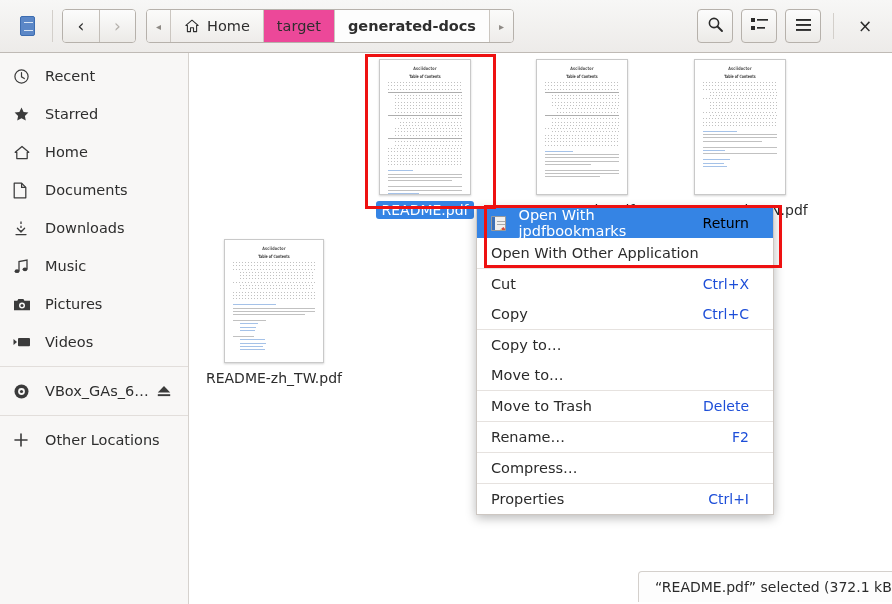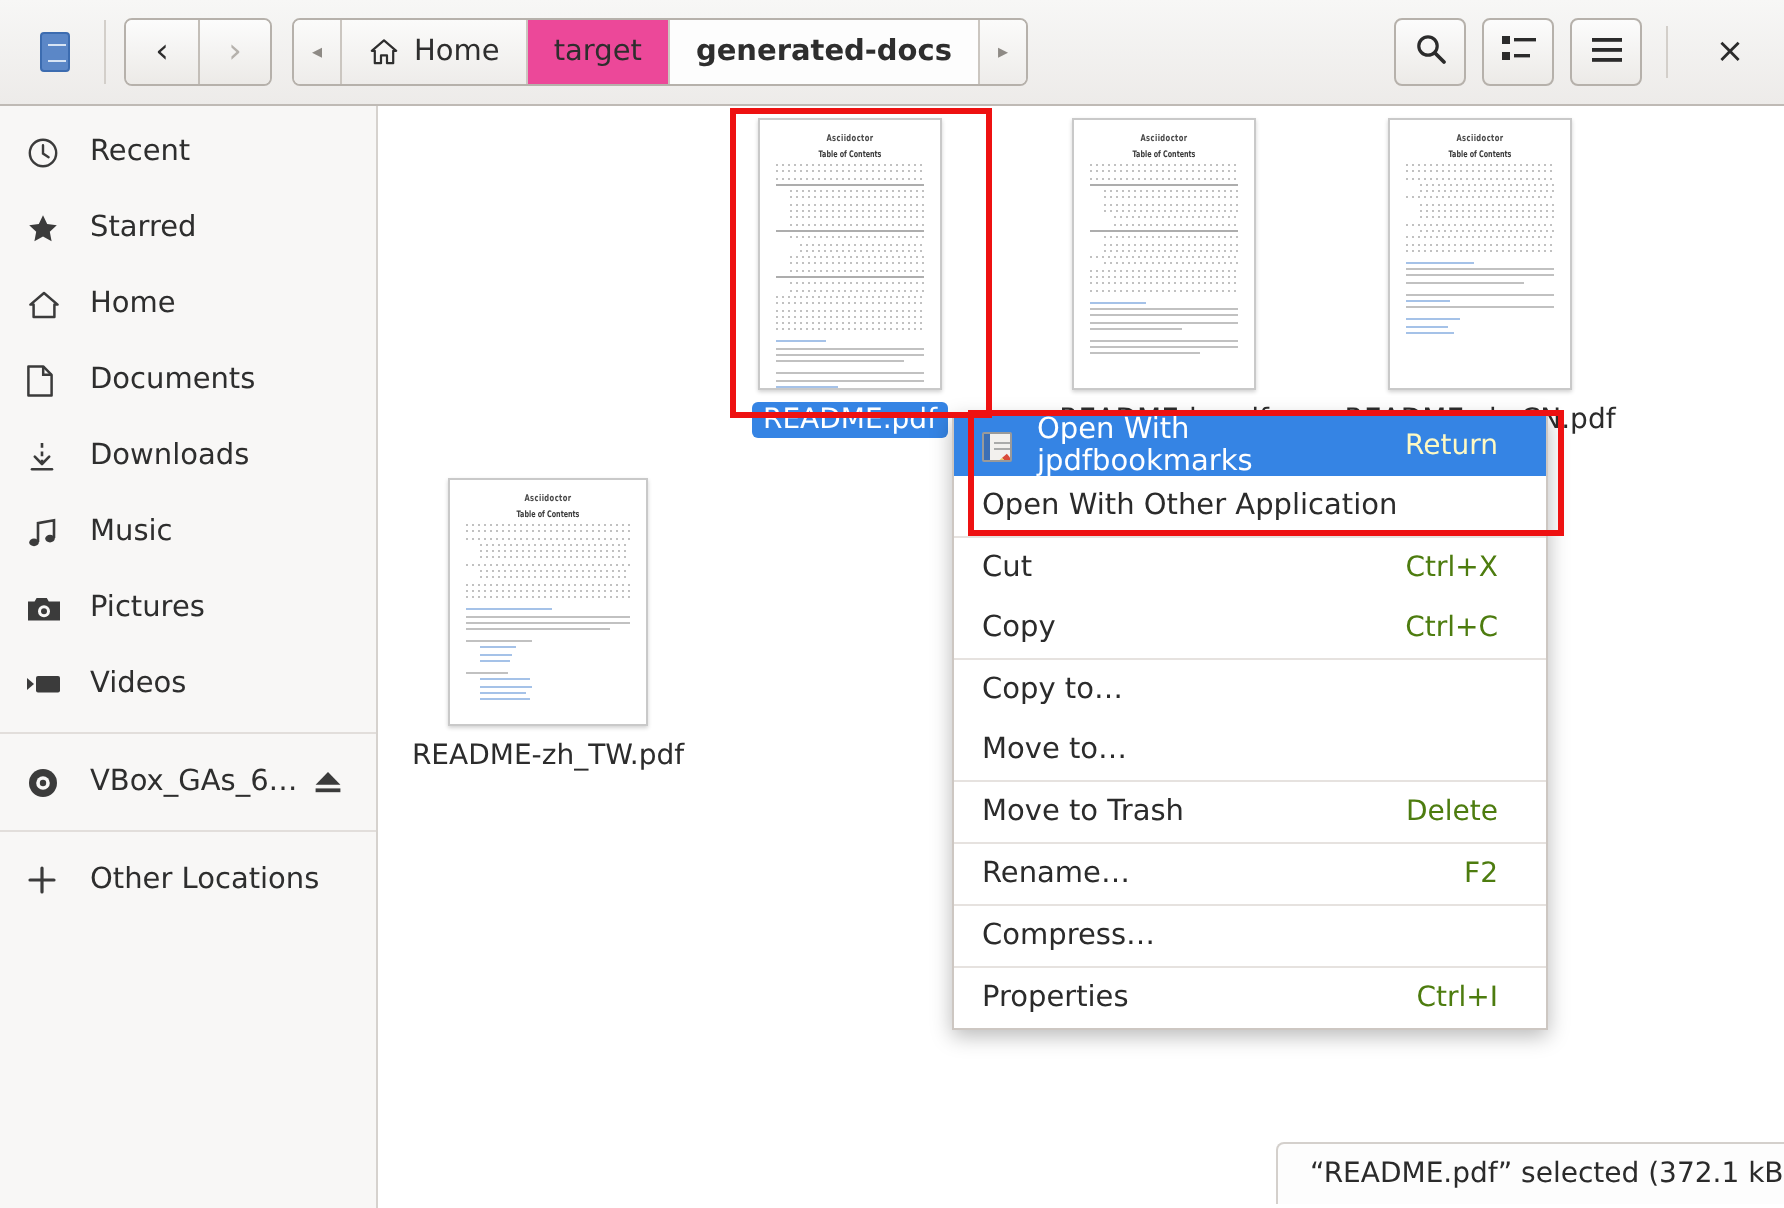--- a/index.html
+++ b/index.html
@@ -304,24 +304,24 @@
     cursor: default;
     position: relative;
   }
   .mi.first { height: 30px; }
   .mi.sel {
     background: #3584e4;
     color: #ffffff;
   }
   .mi .accel {
     margin-left: auto;
-    color: #4d7c0f;
+    color: #1d4ed8;
     font-size: 14px;
   }
-  .mi.sel .accel { color: #fef9c3; }
+  .mi.sel .accel { color: #000000; }
   .msep { height: 1px; background: #e6e2df; }
   .mi-ico { width: 21px; display:inline-flex; margin-right: 7px; }
 
   
   .jpico {
     width: 15px; height: 15px;
     background: #f2f0ee;
     border: 1px solid #9a9a9a;
     border-radius: 1px;
     position: relative;

